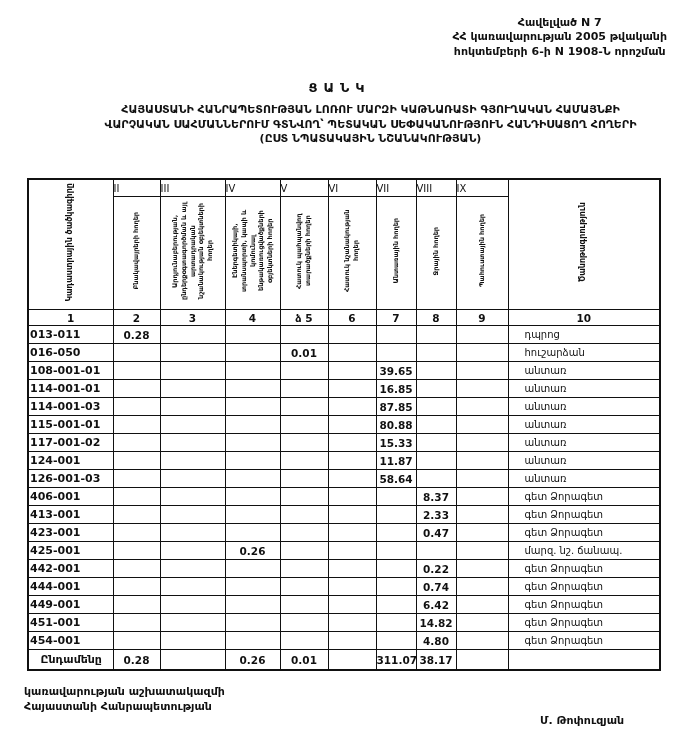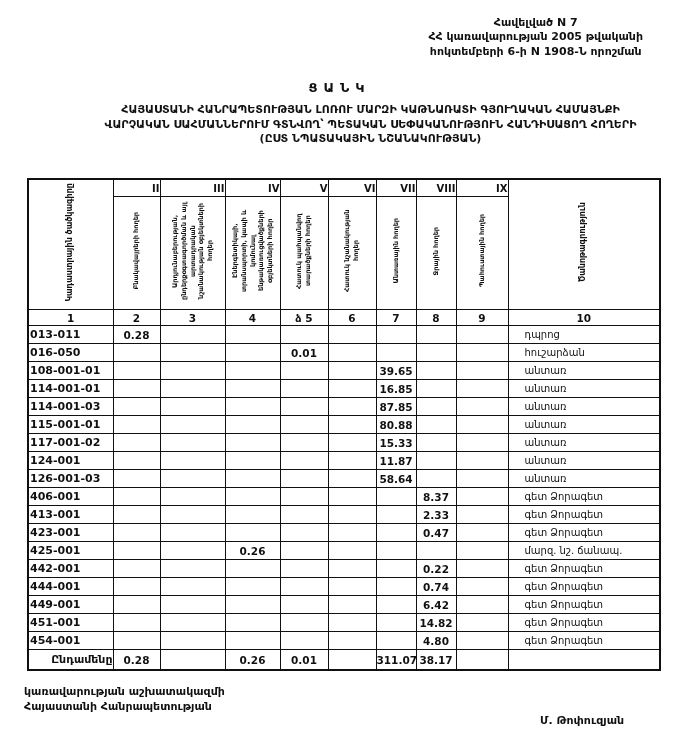--- a/index.html
+++ b/index.html
@@ -2,21 +2,21 @@
 <html><head>
 <meta charset="utf-8">
 <style>
   html,body{margin:0;padding:0;background:#d9d9d9;}
   .page{
     position:relative;width:679px;height:752px;background:#ffffff;
     font-family:"DejaVu Sans",sans-serif;color:#111;overflow:hidden;
   }
   
   .annex{
-    position:absolute;top:16px;right:36px;text-align:center;
+    position:absolute;top:16px;right:12px;text-align:center;
     font-weight:bold;font-size:11px;line-height:1.3;
   }
   
   .doc-title{
     position:absolute;top:80px;left:0;width:100%;text-align:center;
     font-weight:bold;font-size:13px;letter-spacing:6px;
   }
   .doc-subtitle{
     position:absolute;top:103px;left:0;width:100%;text-align:center;
     font-weight:bold;font-size:11px;line-height:1.32;padding-left:31px;
@@ -24,36 +24,36 @@
   
   table.land-table{
     position:absolute;left:27px;top:178px;width:632px;
     border-collapse:collapse;table-layout:fixed;
     border:2px solid #111;
   }
   .land-table th,.land-table td{
     border:1px solid #111;padding:0;overflow:hidden;
     font-family:"DejaVu Sans",sans-serif;color:#111;
   }
-  .land-table th.numeral{height:16px;font-size:10px;font-weight:bold;text-align:right;}
+  .land-table th.numeral{height:16px;font-size:10px;font-weight:normal;text-align:left;}
   .land-table th.label-cell{height:112px;vertical-align:middle;text-align:center;}
   .land-table th.code-head,.land-table th.note-head{vertical-align:middle;text-align:center;}
   .vtext{
     writing-mode:vertical-rl;transform:rotate(180deg);
     display:inline-block;font-size:6.5px;font-weight:bold;line-height:1.35;
     max-height:104px;white-space:normal;
   }
   .vtext-big{font-size:8px;max-height:120px;}
   .land-table td.num-cell{height:15px;text-align:center;font-weight:bold;font-size:10.5px;}
   .land-table tbody td{height:17px;font-size:10.5px;}
   .land-table td.code{font-weight:bold;padding-left:1px;font-size:11px;text-align:left;}
   .land-table td.val{text-align:center;font-weight:bold;}
   .land-table td.note{padding-left:16px;font-size:10px;text-align:left;}
   .land-table tr.total-row td{font-weight:bold;height:19px;}
-  .land-table tr.total-row td.code{text-align:right;}
+  .land-table tr.total-row td.code{text-align:center;}
   
   .footer-left{
     position:absolute;left:24px;top:684px;
     font-weight:bold;font-size:11px;line-height:1.4;
   }
   .signature{
     position:absolute;left:540px;top:714px;
     font-weight:bold;font-size:11px;
   }
 </style>

